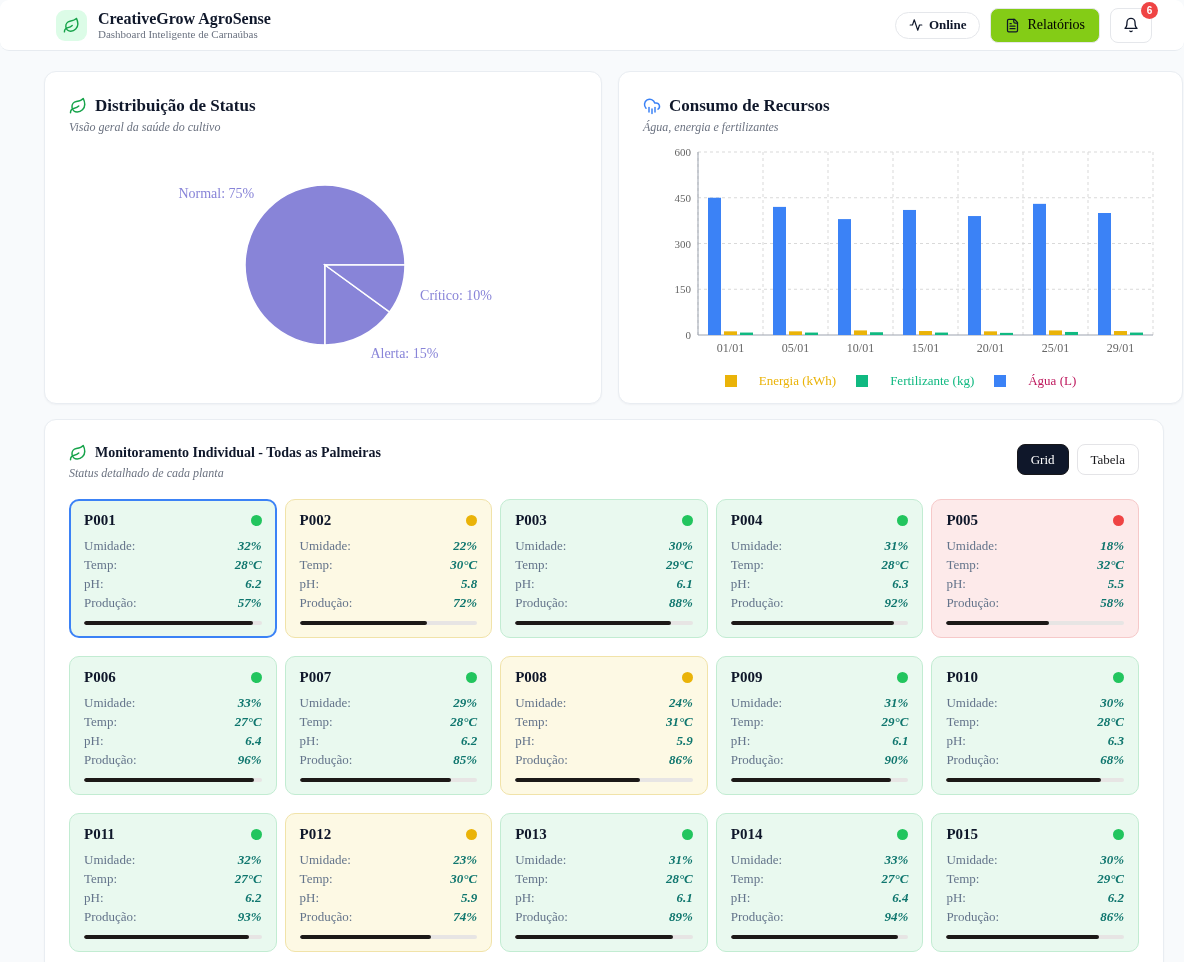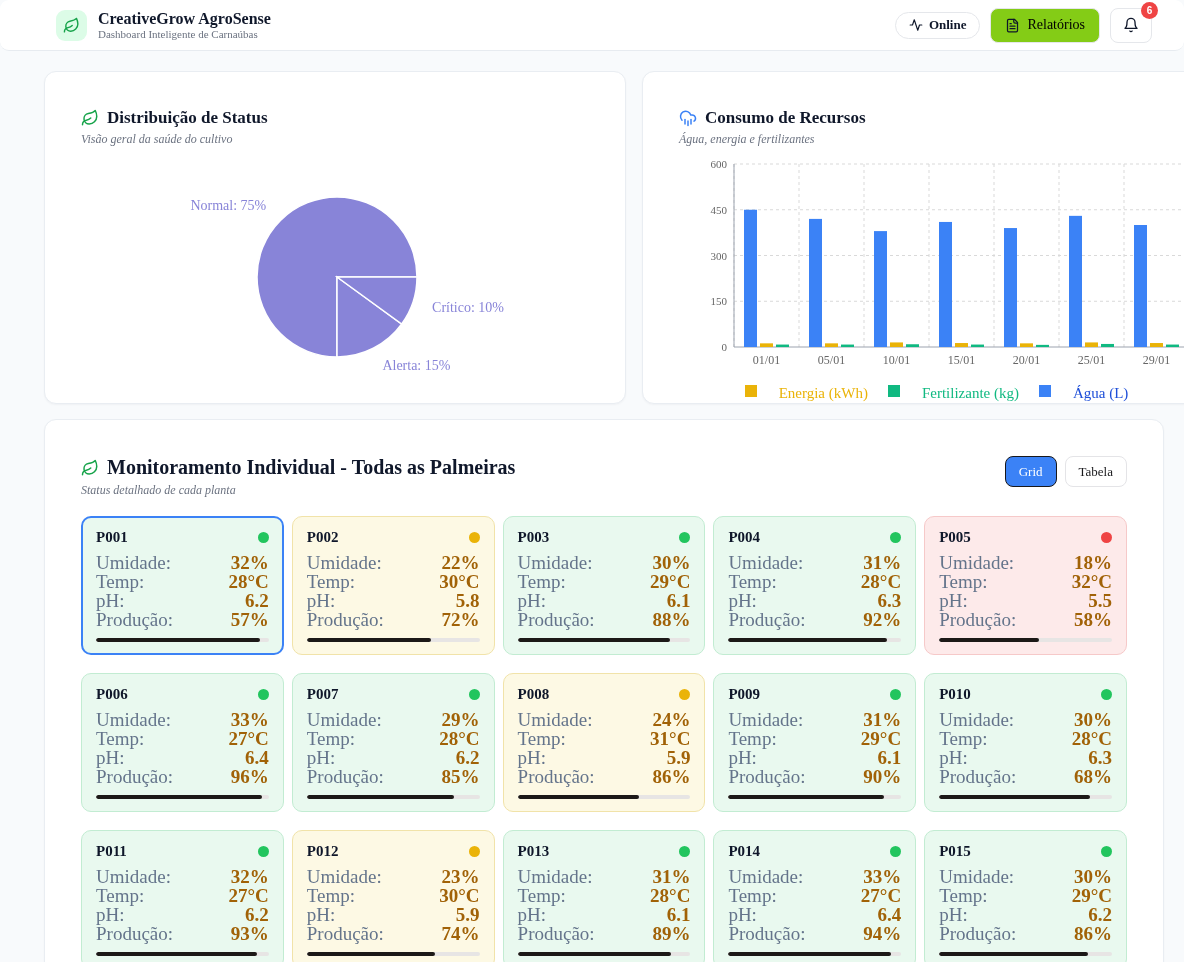--- a/index.html
+++ b/index.html
@@ -24,51 +24,51 @@
     border-radius:8px; background:#fff; cursor:pointer; }
   .badge { position:absolute; top:-7px; right:-7px; min-width:17px; height:17px;
     background:#ef4444; color:#fff; border-radius:50%; font-size:10px; font-weight:bold;
     display:flex; align-items:center; justify-content:center; }
 
   
   .main { padding:20px 20px 0 44px; }
   .top-grid { display:grid; grid-template-columns:1fr 1fr; gap:16px; margin-bottom:15px; }
   .card { background:#fff; border:1px solid #e9edf2; border-radius:12px;
     box-shadow:0 1px 2px rgba(16,24,40,.04); }
-  .card-pad { padding:36px; }
+  .card-pad { padding:24px; }
   .card-title { display:flex; align-items:center; gap:8px; font-size:17px; font-weight:bold; }
   .card-sub { font-size:12px; color:#6b7280; margin-top:4px;font-style:italic; }
   .top-card { height:333px; }
 
   .chart-wrap { margin-top:10px; }
   .legend-row { display:flex; justify-content:center; gap:20px; margin-top:6px; }
-  .legend-item { display:flex; align-items:flex-start; gap:22px; font-size:15px; }
+  .legend-item { display:flex; align-items:center; gap:22px; font-size:13px; }
   .legend-sq { width:12px; height:12px; display:inline-block; }
 
   
   .mon-head { display:flex; align-items:flex-start; }
   .mon-head-right { margin-left:auto; display:flex; gap:8px; }
   .toggle-btn { height:31px; padding:0 13px; border-radius:8px; font-size:13px;
     font-family:inherit; cursor:pointer; }
-  .toggle-btn.active { background:#3b82f6; color:#fff; border:1px solid #18181b; }
+  .toggle-btn.active { background:#0f172a; color:#fff; border:1px solid #18181b; }
   .toggle-btn.inactive { background:#fff; color:#18181b; border:1px solid #e4e4e7; }
 
   .plants-grid { display:grid; grid-template-columns:repeat(5,1fr); gap:18px 8px; margin-top:18px; }
   .plant-card { border-radius:10px; padding:12px 14px; border:1px solid transparent; cursor:pointer; }
   .plant-card.st-normal { background:#e9f9ef; border-color:#c2ecd2; }
   .plant-card.st-alerta { background:#fdf9e4; border-color:#f1e3a9; }
   .plant-card.st-critico { background:#fdeaea; border-color:#f6c9c9; }
   .plant-card.selected { border:2px solid #3b82f6; padding:11px 13px; }
   .pc-head { display:flex; align-items:center; margin-bottom:9px; }
   .pc-id { font-size:15px; font-weight:bold; }
   .pc-dot { width:11px; height:11px; border-radius:50%; margin-left:auto; }
   .dot-normal { background:#22c55e; } .dot-alerta { background:#eab308; } .dot-critico { background:#ef4444; }
-  .pc-row { display:flex; font-size:19px; line-height:16px; margin:3px 0; }
+  .pc-row { display:flex; font-size:13px; line-height:16px; margin:3px 0; }
   .pc-label { color:#64748b; }
-  .pc-val { margin-left:auto; font-weight:bold; color:#a16207; }
+  .pc-val { margin-left:auto; font-weight:bold; color:#0f766e;font-style:italic; }
   .pc-bar { height:4px; background:#e7e5e4; border-radius:2px; margin-top:10px; overflow:hidden; }
   .pc-fill { height:100%; background:#1c1917; border-radius:2px; }
 
   svg.icon { display:block; }
   text { font-family:"Liberation Serif","DejaVu Serif",serif; }
 </style>
 </head>
 <body>
 
 <header class="app-header">
@@ -195,30 +195,30 @@
           <span class="legend-item">
             <span class="legend-sq" style="background: rgb(234, 179, 8);"></span>
             <span style="color: rgb(234, 179, 8);">Energia (kWh)</span>
           </span>
           <span class="legend-item">
             <span class="legend-sq" style="background: rgb(16, 185, 129);"></span>
             <span style="color: rgb(16, 185, 129);">Fertilizante (kg)</span>
           </span>
           <span class="legend-item">
             <span class="legend-sq" style="background: rgb(59, 130, 246);"></span>
-            <span style="color: #1d4ed8;">Água (L)</span>
+            <span style="color: #be185d;">Água (L)</span>
           </span>
         </div>
     </section>
   </div>
 
   <section class="card card-pad">
     <div class="mon-head">
       <div>
-        <div class="card-title" style="font-size:20px;">
+        <div class="card-title" style="font-size:14px;">
           <svg class="icon" width="18" height="18" viewBox="0 0 24 24" fill="none" stroke="#16a34a" stroke-width="2" stroke-linecap="round" stroke-linejoin="round">
               <path d="M11 20A7 7 0 0 1 9.8 6.1C15.5 5 17 4.48 19 2c1 2 2 4.18 2 8 0 5.5-4.78 10-10 10Z"></path>
               <path d="M2 21c0-3 1.85-5.36 5.08-6C9.5 14.52 12 13 13 12"></path>
             </svg>
           <span>Monitoramento Individual - Todas as Palmeiras</span>
         </div>
         <p class="card-sub">Status detalhado de cada planta</p>
       </div>
       <div class="mon-head-right">
         <button class="toggle-btn active">Grid</button>

